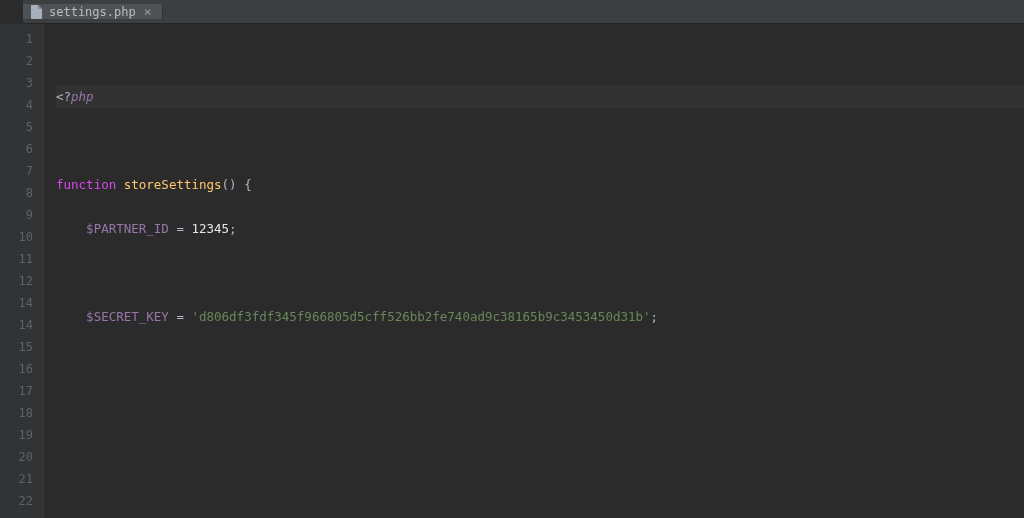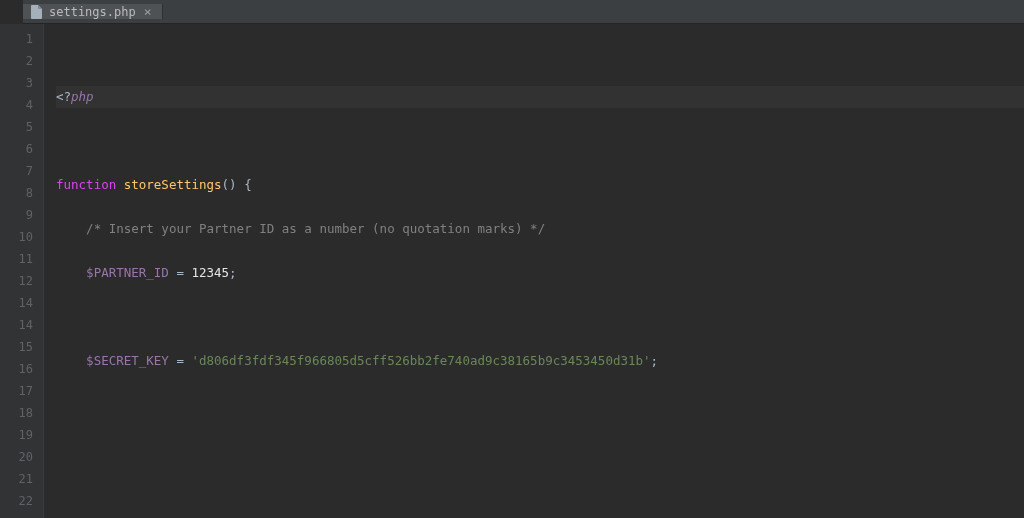--- a/index.html
+++ b/index.html
@@ -112,21 +112,20 @@
     <div>19</div>
     <div>20</div>
     <div>21</div>
     <div>22</div>
   </div>
 
   <div class="code">
 <div class="line hl"><span class="punct">&lt;?</span><span class="php-open">php</span></div>
 <div class="line"></div>
 <div class="line"><span class="kw">function</span><span class="fn-name"> storeSettings</span><span class="punct">() {</span></div>
-<div class="line"><span class="comment">    /* Insert your Partner ID as a number (no quotation marks) */</span></div>
 <div class="line"><span class="var">    $PARTNER_ID</span><span class="punct"> = </span><span class="number">12345</span><span class="punct">;</span></div>
 <div class="line"></div>
 <div class="line"><span class="var">    $SECRET_KEY</span><span class="punct"> = </span><span class="string">'d806df3fdf345f966805d5cff526bb2fe740ad9c38165b9c3453450d31b'</span><span class="punct">;</span></div>
 <div class="line"></div>
 
 
 
 
 
 

